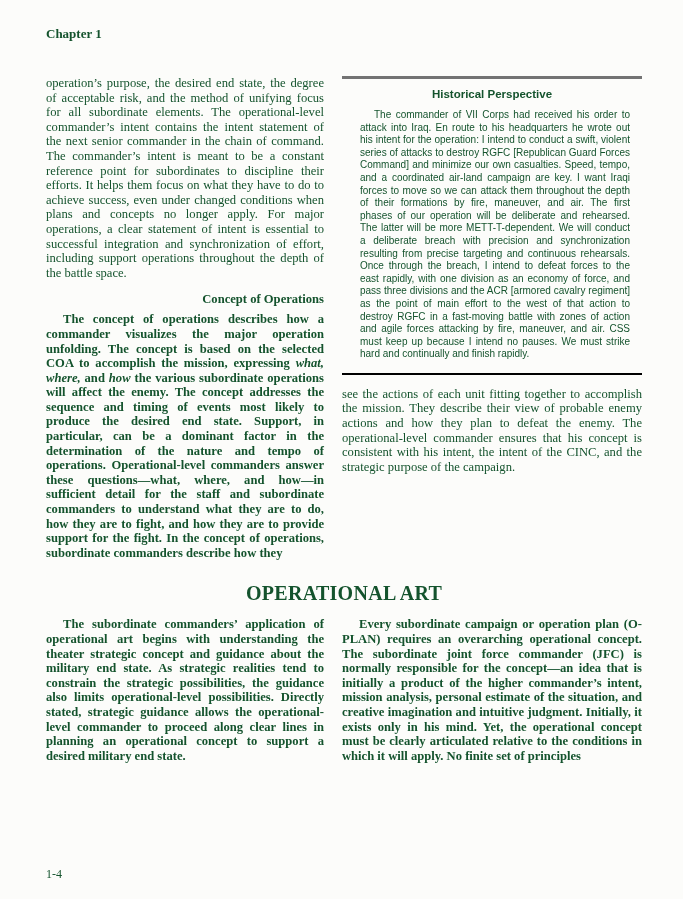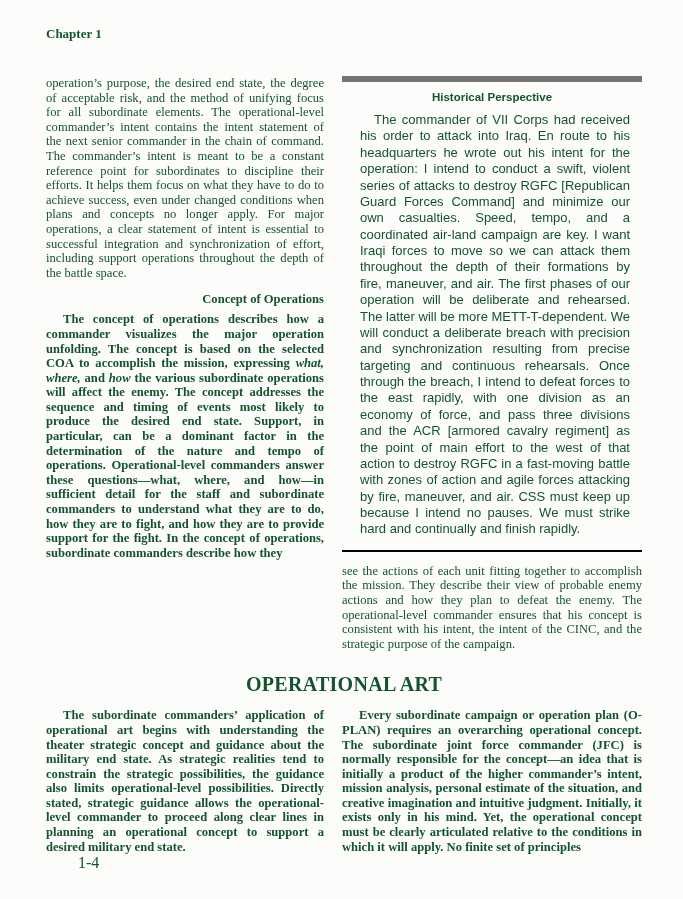--- a/index.html
+++ b/index.html
@@ -26,47 +26,46 @@
     font-size:12.6px;line-height:1.16;
     text-align:justify;margin:0 0 8px 0;
   }
   p.indent{text-indent:17px;font-weight:bold;}
   h3.subhead{
     font-size:12.6px;font-weight:bold;
     margin:12px 0 5px 0;
     text-align:right;
   }
   .hp-box{
-    border-top:6px solid #737373;
+    border-top:3px solid #737373;
     border-bottom:2px solid #000;
     padding:9px 4px 12px 4px;
     margin-bottom:12px;
   }
   .hp-title{
     text-align:center;
     font-family:"Liberation Sans", sans-serif;
     font-size:11.5px;font-weight:bold;
     margin-bottom:9px;
   }
   .hp-body{
     font-family:"Liberation Sans", sans-serif;
-    font-size:13px;line-height:1.26;
+    font-size:10px;line-height:1.26;
     text-align:justify;text-indent:14px;
     padding:0 8px 0 14px;
   }
   .section-title{
     text-align:center;font-weight:bold;
     font-size:20px;
     margin:14px 0 12px 0;
     letter-spacing:0.3px;
   }
   .pagenum{
-    position:absolute;bottom:27px;left:46px;
-    font-size:16px;
-    margin-left:32px;
+    position:absolute;bottom:17px;left:46px;
+    font-size:12px;
   }
 </style>
 </head>
 <body>
 
 <div class="page">
 
   <div class="chapter">Chapter 1</div>
 
   <div class="content">

